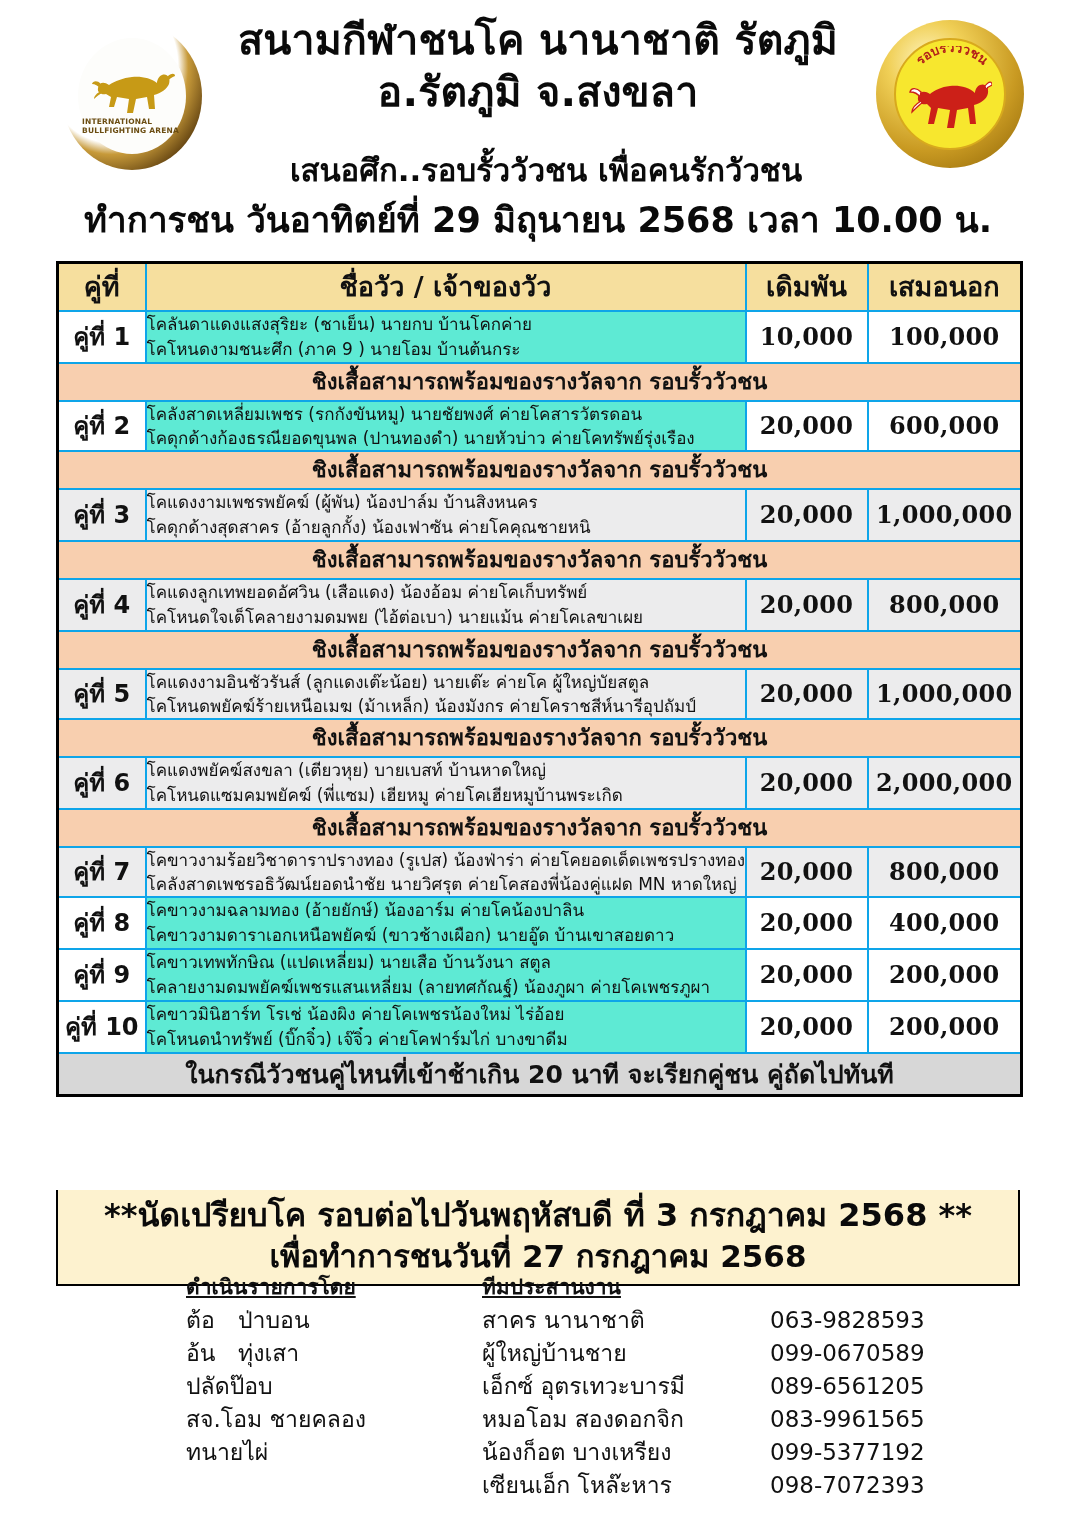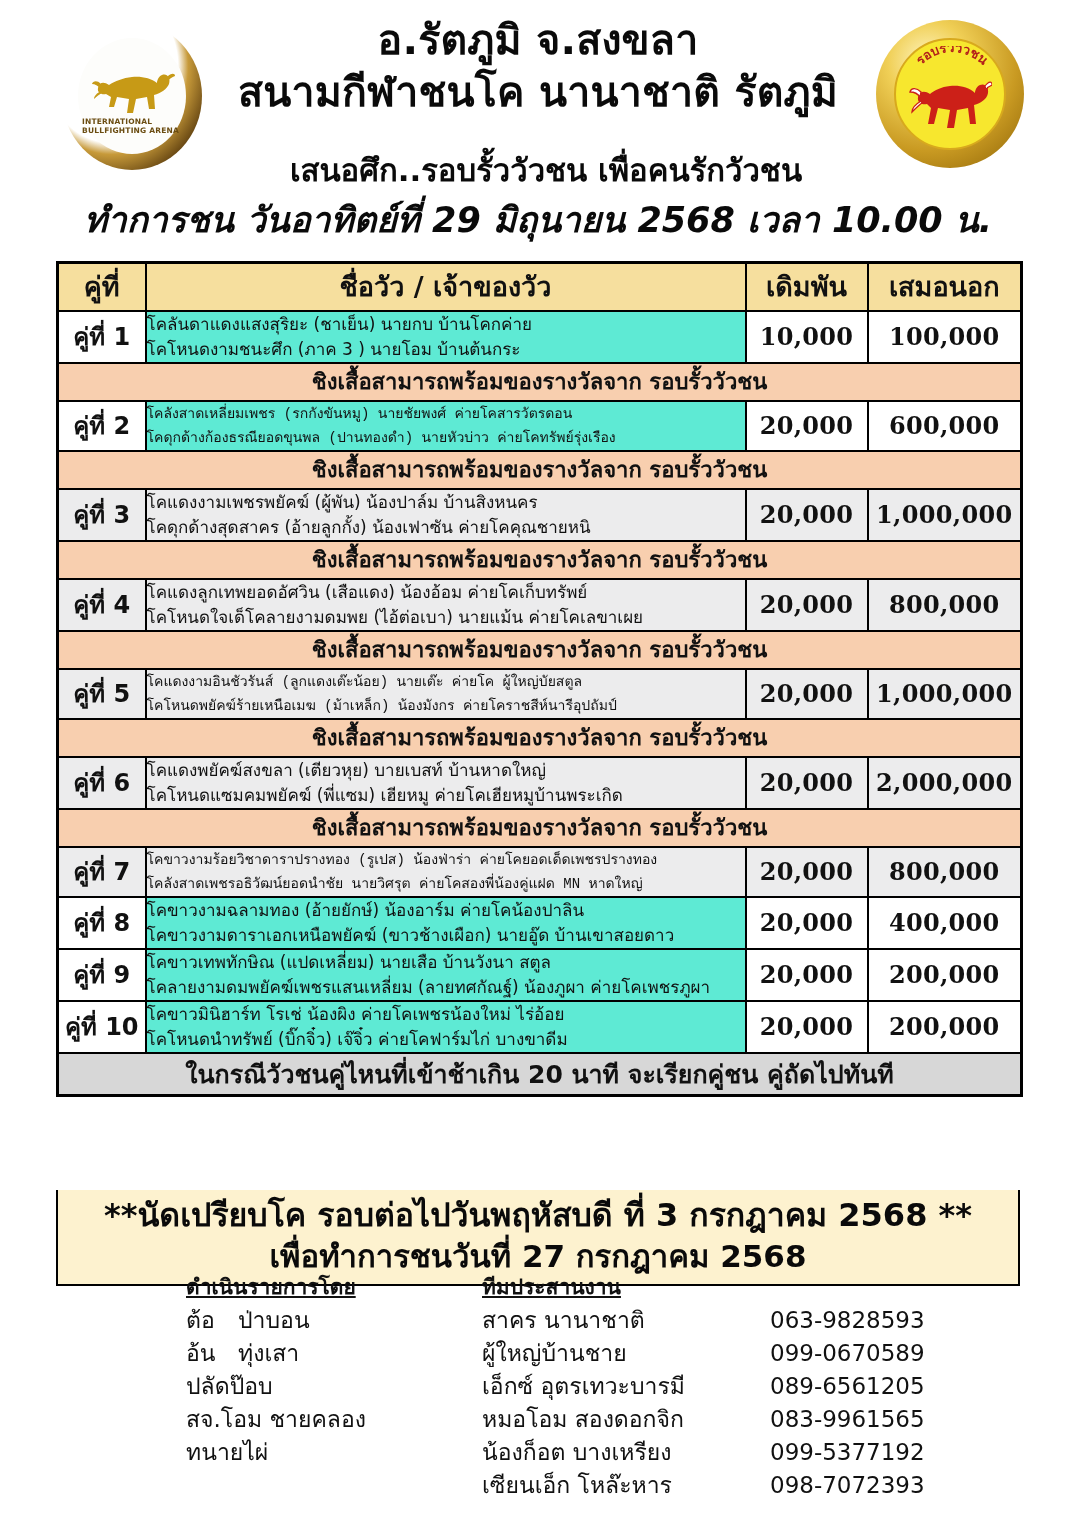--- a/index.html
+++ b/index.html
@@ -95,37 +95,36 @@
   }
   .datetime {
     position: absolute;
     left: 0; top: 197px; width: 1076px;
     text-align: center;
     font-family: "DejaVu Sans", sans-serif;
     font-weight: bold;
     font-size: 35px;
     line-height: 46px;
     color: #0a0a0a;
-    font-style: italic;
   }
 
   
   .table-wrap {
     position: absolute;
     left: 56px; top: 261px;
     width: 964px;
   }
   table.fight {
     border-collapse: collapse;
     width: 964px;
     table-layout: fixed;
     border: 3px solid #000;
   }
   table.fight td, table.fight th {
-    border: 2px solid #000000;
+    border: 2px solid #0ea5e9;
     padding: 0;
   }
   col.c-pair  { width: 88px; }
   col.c-name  { width: 600px; }
   col.c-bet   { width: 122px; }
   col.c-odds  { width: 154px; }
 
   thead th {
     background: #f6df9e;
     font-family: "DejaVu Sans", sans-serif;
@@ -156,21 +155,21 @@
     vertical-align: middle;
   }
   td.names .ln {
     font-family: "DejaVu Sans", sans-serif;
     font-size: 17px;
     line-height: 25px;
     color: #111;
     white-space: nowrap;
     overflow: hidden;
   }
-  td.names.small .ln { font-size: 14px; line-height: 24px; font-family: Liberation Mono, monospace; }
+  td.names.small .ln { font-size: 17px; line-height: 24px; }
 
   td.money {
     background: #fff;
     text-align: center;
     vertical-align: middle;
     font-family: "DejaVu Serif", "Liberation Serif", serif;
     font-weight: bold;
     font-size: 24px;
     color: #111;
     letter-spacing: .3px;
@@ -295,22 +294,22 @@
                    C73 29 79 25 80 19 C81 13 77 9 72 11 C69 12 67 16 67 19
                    C61 13 51 11 42 12 C33 13 27 16 22 20 Z" fill="#cc2018"></path>
           <path d="M13 18 C8 13 3 14 2 18 C6 18 10 20 12 23 Z" fill="#ffffff" stroke="#cc2018" stroke-width="1.4"></path>
           <path d="M13 27 C8 30 4 34 4 38 C8 34 11 31 14 29 Z" fill="#ffffff" stroke="#cc2018" stroke-width="1.4"></path>
           <path d="M77 12 C81 7 84 7 84 11 C81 12 79 14 78 16 Z" fill="#ffffff" stroke="#cc2018" stroke-width="1.2"></path>
         </svg>
       </div>
     </div>
 
     <div class="titles">
+      <div class="title-line">สนามกีฬาชนโค นานาชาติ รัตภูมิ</div>
       <div class="title-line">อ.รัตภูมิ  จ.สงขลา</div>
-      <div class="title-line">สนามกีฬาชนโค นานาชาติ รัตภูมิ</div>
     </div>
 
     <div class="subtitle">เสนอศึก..รอบรั้ววัวชน เพื่อคนรักวัวชน</div>
     <div class="datetime">ทำการชน วันอาทิตย์ที่ 29 มิถุนายน 2568 เวลา 10.00 น.</div>
   </div>
 
   <div class="table-wrap">
     <table class="fight">
       <colgroup>
         <col class="c-pair">
@@ -325,21 +324,21 @@
           <th>เดิมพัน</th>
           <th>เสมอนอก</th>
         </tr>
       </thead>
       <tbody>
 
         <tr>
           <td class="pair">คู่ที่ 1</td>
           <td class="names">
             <div class="ln">โคลันดาแดงแสงสุริยะ (ชาเย็น) นายกบ บ้านโคกค่าย</div>
-            <div class="ln">โคโหนดงามชนะศึก (ภาค 3 ) นายโอม บ้านต้นกระ</div>
+            <div class="ln">โคโหนดงามชนะศึก (ภาค 9 ) นายโอม บ้านต้นกระ</div>
           </td>
           <td class="money">10,000</td>
           <td class="money">100,000</td>
         </tr>
         <tr class="sep">
           <td colspan="4">ชิงเสื้อสามารถพร้อมของรางวัลจาก รอบรั้ววัวชน</td>
         </tr>
 
         <tr>
           <td class="pair">คู่ที่ 2</td>

